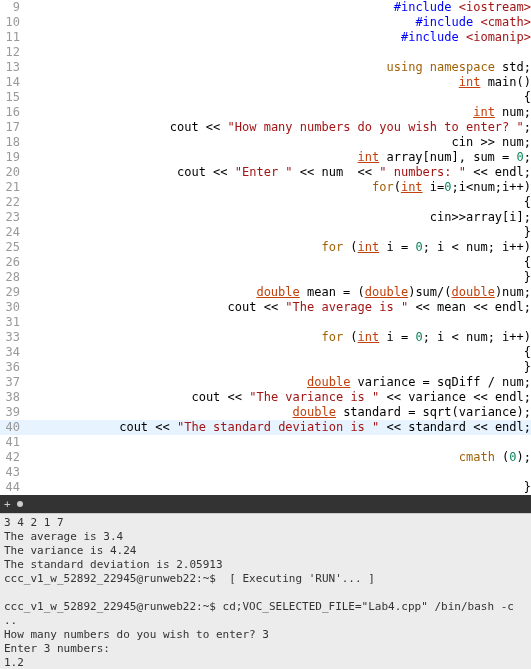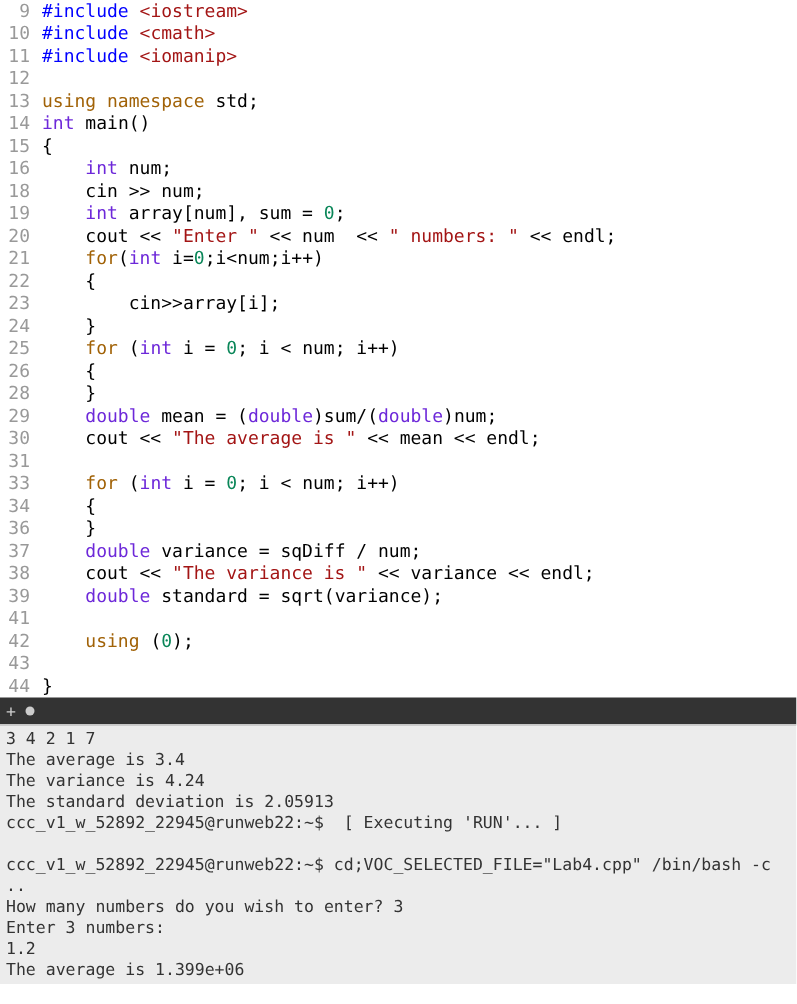--- a/index.html
+++ b/index.html
@@ -1,23 +1,23 @@
 <!DOCTYPE html>
 <html><head>
 <meta charset="utf-8">
 <style>
 * { margin: 0; padding: 0; box-sizing: border-box; }
 body { font-family: Consolas, Monaco, monospace; font-size: 12px; background: #fff; width: 531px; }
 .editor { background: #fff; }
 .line { display: flex; height: 15px; line-height: 15px; }
 .line.highlight { background: #e7f3ff; }
 .gutter { width: 28px; text-align: right; color: #999; padding-right: 8px; flex-shrink: 0; user-select: none; }
-.code { white-space: pre; flex: 1; }
+.code { white-space: pre; flex: 1; text-align: right; }
 .kw { color: #a16207; }
-.type { color: #6d28d9; }
+.type { color: #c2410c; text-decoration: underline; }
 .str { color: #a31515; }
 .num { color: #098658; }
 .inc { color: #a31515; }
 .pp { color: #0000ff; }
 .terminal { background: #ececec; color: #333; padding: 2px 4px; font-size: 11px; line-height: 14px; white-space: pre-wrap; border-top: 1px solid #ccc; }
 .tab-bar { background: #333; height: 18px; display: flex; align-items: center; padding: 0 4px; gap: 6px; }
 .tab-icon { color: #ccc; font-size: 11px; }
 .tab-dot { width: 6px; height: 6px; background: #ccc; border-radius: 50%; }
 </style>
 </head>
@@ -48,20 +48,24 @@
       <div class="gutter">14</div>
       <div class="code"><span class="type">int</span><span> main()</span></div>
     </div>
     <div class="line">
       <div class="gutter">15</div>
       <div class="code"><span>{</span></div>
     </div>
     <div class="line">
       <div class="gutter">16</div>
       <div class="code"><span>    </span><span class="type">int</span><span> num;</span></div>
+    </div>
+    <div class="line">
+      <div class="gutter">17</div>
+      <div class="code"><span>    cout &lt;&lt; </span><span class="str">"How many numbers do you wish to enter? "</span><span>;</span></div>
     </div>
     <div class="line">
       <div class="gutter">18</div>
       <div class="code"><span>    cin &gt;&gt; num;</span></div>
     </div>
     <div class="line">
       <div class="gutter">19</div>
       <div class="code"><span>    </span><span class="type">int</span><span> array[num], sum = </span><span class="num">0</span><span>;</span></div>
     </div>
     <div class="line">
@@ -125,27 +129,31 @@
       <div class="code"><span>    </span><span class="type">double</span><span> variance = sqDiff / num;</span></div>
     </div>
     <div class="line">
       <div class="gutter">38</div>
       <div class="code"><span>    cout &lt;&lt; </span><span class="str">"The variance is "</span><span> &lt;&lt; variance &lt;&lt; endl;</span></div>
     </div>
     <div class="line">
       <div class="gutter">39</div>
       <div class="code"><span>    </span><span class="type">double</span><span> standard = sqrt(variance);</span></div>
     </div>
+    <div class="line highlight">
+      <div class="gutter">40</div>
+      <div class="code"><span>    cout &lt;&lt; </span><span class="str">"The standard deviation is "</span><span> &lt;&lt; standard &lt;&lt; endl;</span></div>
+    </div>
     <div class="line">
       <div class="gutter">41</div>
       <div class="code"></div>
     </div>
     <div class="line">
       <div class="gutter">42</div>
-      <div class="code"><span>    </span><span class="kw">using</span><span> (</span><span class="num">0</span><span>);</span></div>
+      <div class="code"><span>    </span><span class="kw">cmath</span><span> (</span><span class="num">0</span><span>);</span></div>
     </div>
     <div class="line">
       <div class="gutter">43</div>
       <div class="code"></div>
     </div>
     <div class="line">
       <div class="gutter">44</div>
       <div class="code"><span>}</span></div>
     </div>
   </div>

